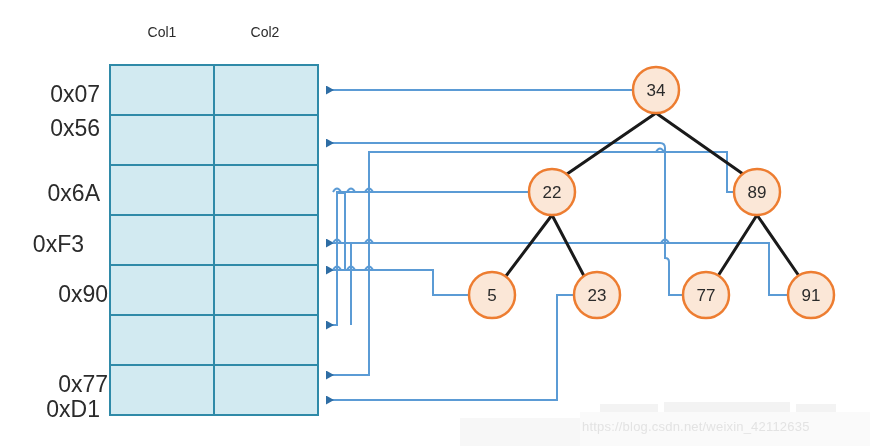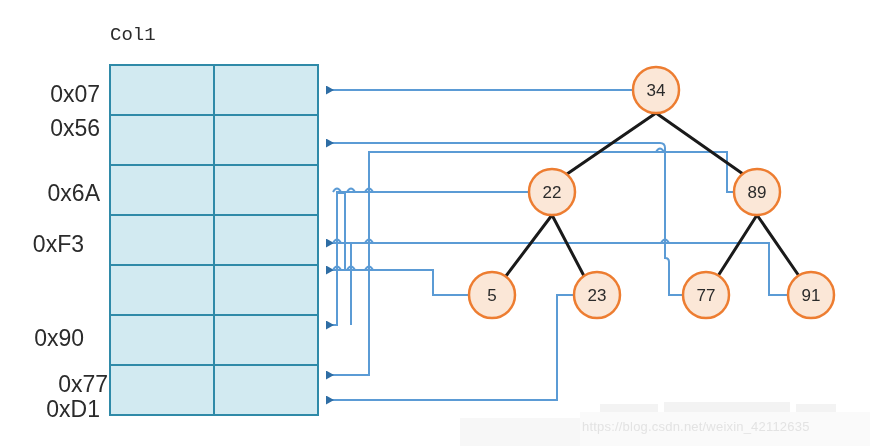--- a/index.html
+++ b/index.html
@@ -1,39 +1,40 @@
 <!DOCTYPE html>
 <html><head>
 <meta charset="utf-8">
 <style>
   html,body{margin:0;padding:0;background:#ffffff;}
   body{width:870px;height:446px;position:relative;overflow:hidden;
        font-family:"Liberation Sans","DejaVu Sans",sans-serif;}
   #stage{position:absolute;left:0;top:0;width:870px;height:446px;}
   #svg{position:absolute;left:0;top:0;width:870px;height:446px;}
-  .colhdr{position:absolute;font-size:19px;color:#2b2b2b;width:104px;font-family:Liberation Mono, monospace;}
+  .colhdr{position:absolute;font-size:14px;color:#2b2b2b;text-align:center;width:104px;}
   .addr{position:absolute;font-size:23px;color:#2b2b2b;text-align:right;width:72px;}
   .cell{position:absolute;font-size:17px;color:#2b2b2b;text-align:center;width:104px;
         height:50px;line-height:50px;}
   .wm{position:absolute;font-size:13px;color:#e3e3e3;letter-spacing:0.2px;white-space:nowrap;}
   .wmblob{position:absolute;background:#f3f3f3;}
   .node-text{font-size:17px;fill:#2b2b2b;}
 </style>
 </head>
 <body>
 
 <div id="stage">
 
   <div class="colhdr" style="left:110px;top:24px;">Col1</div>
+  <div class="colhdr" style="left:213px;top:24px;">Col2</div>
 
   <div class="addr" style="left:28px;top:81px;">0x07</div>
   <div class="addr" style="left:28px;top:115px;">0x56</div>
   <div class="addr" style="left:28px;top:180px;">0x6A</div>
   <div class="addr" style="left:12px;top:231px;">0xF3</div>
-  <div class="addr" style="left:12px;top:281px;margin-top:44px;">0x90</div>
+  <div class="addr" style="left:36px;top:281px;">0x90</div>
   <div class="addr" style="left:36px;top:331px;margin-top:40px;">0x77</div>
   <div class="addr" style="left:28px;top:396px;">0xD1</div>
 
   <div class="cell" style="left:110px;top:65px;">1</div>
   <div class="cell" style="left:213px;top:65px;">34</div>
   <div class="cell" style="left:110px;top:115px;">2</div>
   <div class="cell" style="left:213px;top:115px;">77</div>
   <div class="cell" style="left:110px;top:165px;">3</div>
   <div class="cell" style="left:213px;top:165px;">5</div>
   <div class="cell" style="left:110px;top:215px;">4</div>

